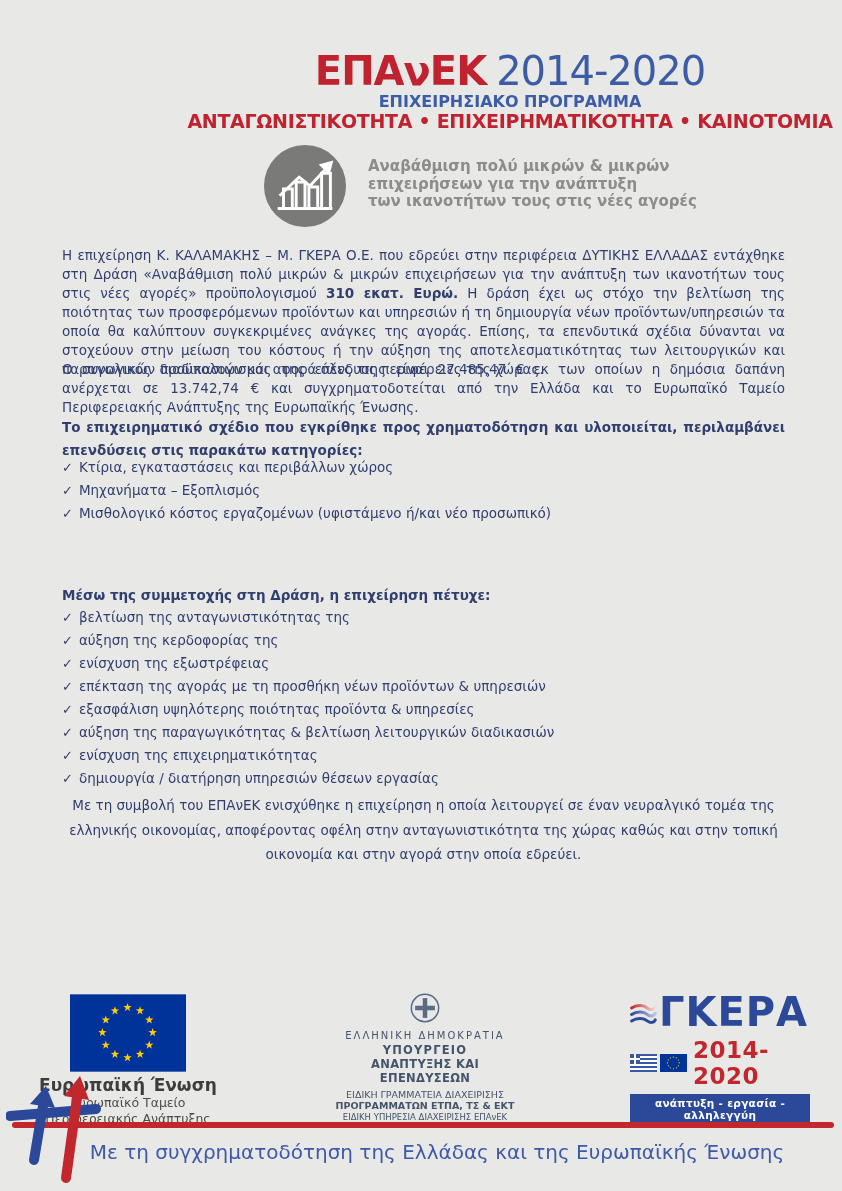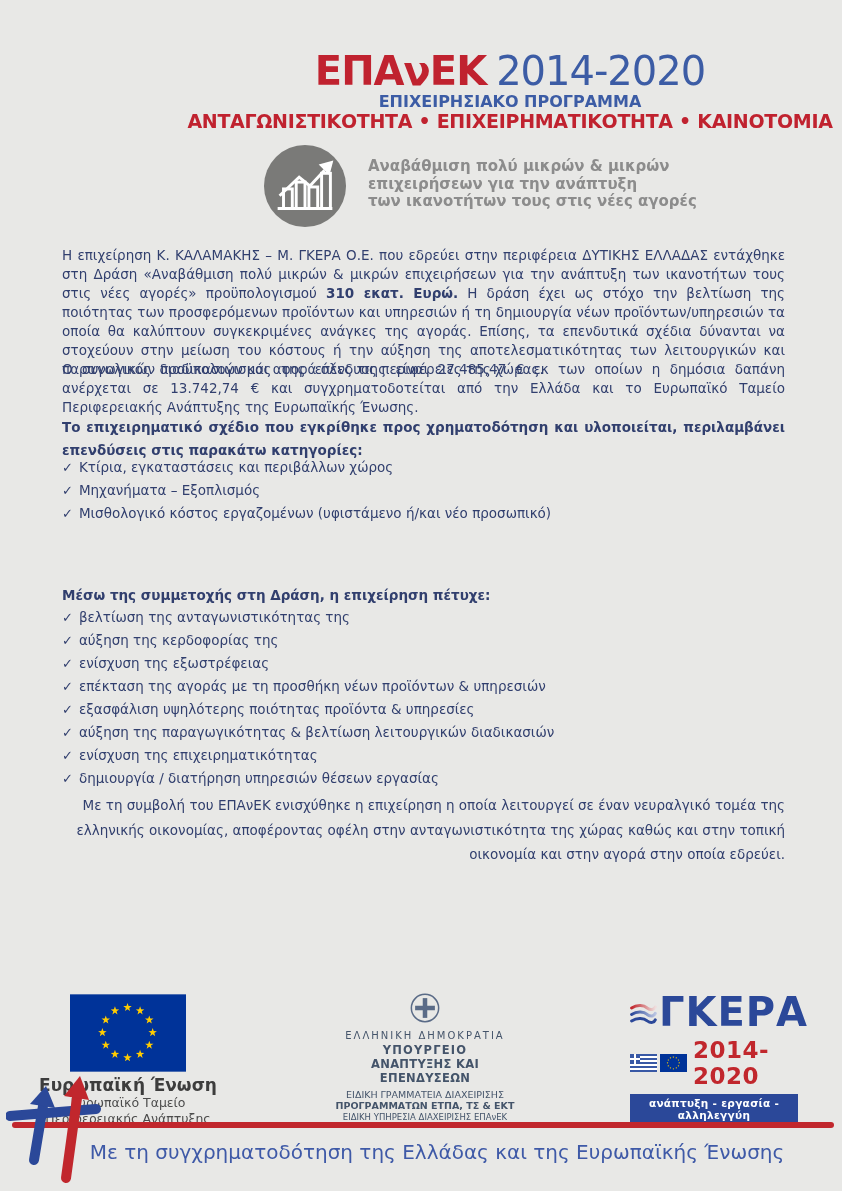--- a/index.html
+++ b/index.html
@@ -18,21 +18,21 @@
                font-size:15px;line-height:17.5px;font-weight:bold;color:#8c8c8c;}
   
   .body-text{color:#313f6e;font-size:13.5px;line-height:19px;text-align:justify;margin:0;}
   .pos{position:absolute;left:62px;width:723px;}
   .p1{top:246px;}
   .p2{top:360px;}
   .h1{top:416px;font-weight:bold;line-height:22.5px;}
   .list1{top:460px;}
   .h2{top:586px;font-weight:bold;}
   .list2{top:610px;}
-  .closing{top:793px;line-height:24.5px;text-align:right;}
+  .closing{top:793px;line-height:24.5px;text-align:center;}
   .li{color:#313f6e;font-size:13.5px;line-height:14px;margin-bottom:8px;white-space:nowrap;}
   .li .check{margin-right:6px;font-size:13px;}
   
   .eu-flag{position:absolute;left:70px;top:994px;width:116px;height:78px;}
   .eu-text{position:absolute;left:28px;top:1075px;width:200px;text-align:center;color:#3d3d3d;}
   .eu-title{font-size:17px;font-weight:bold;line-height:20px;}
   .eu-sub{font-size:12.5px;line-height:16px;color:#4c4c4c;}
   .ministry{position:absolute;left:325px;top:992px;width:200px;text-align:center;color:#44546a;}
   .ministry .emb{width:32px;height:32px;}
   .m1{font-size:10px;letter-spacing:2px;margin-top:2px;}
@@ -43,21 +43,21 @@
   .m6{font-size:8.5px;margin-top:1px;text-align:center;}
   .espa{position:absolute;left:630px;top:992px;width:178px;}
   .espa-row1{display:flex;align-items:flex-start;}
   .espa-waves{width:48px;height:40px;margin-top:3px;}
   .espa-name{font-size:40px;font-weight:bold;color:#2b4899;letter-spacing:1px;line-height:40px;margin-left:2px;}
   .espa-row2{display:flex;align-items:center;margin-top:2px;}
   .espa-flags{display:flex;gap:3px;margin-right:6px;}
   .espa-flags svg{width:27px;height:18px;}
   .espa-period{font-size:23px;font-weight:bold;color:#c1272d;letter-spacing:0.5px;}
   .espa-motto{margin-top:5px;width:160px;background:#2b4899;color:#fff;font-size:10.5px;
-              font-weight:bold;text-align:center;padding:3px 4px;letter-spacing:0.3px;}
+              font-weight:bold;text-align:center;padding:3px 10px;letter-spacing:0.3px;}
   .hash{position:absolute;left:6px;top:1072px;width:105px;height:112px;z-index:2;}
   .redline{position:absolute;left:12px;top:1122px;width:822px;height:6px;background:#c1272d;
            border-radius:3px;z-index:1;}
   .cofin{position:absolute;left:0;top:1140px;width:842px;text-align:center;
          font-size:20px;color:#3e59a7;font-weight:500;z-index:3;padding-left:16px;}
   .hidden-defs{position:absolute;width:0;height:0;overflow:hidden;}
 </style>
 </head>
 <body>
 

